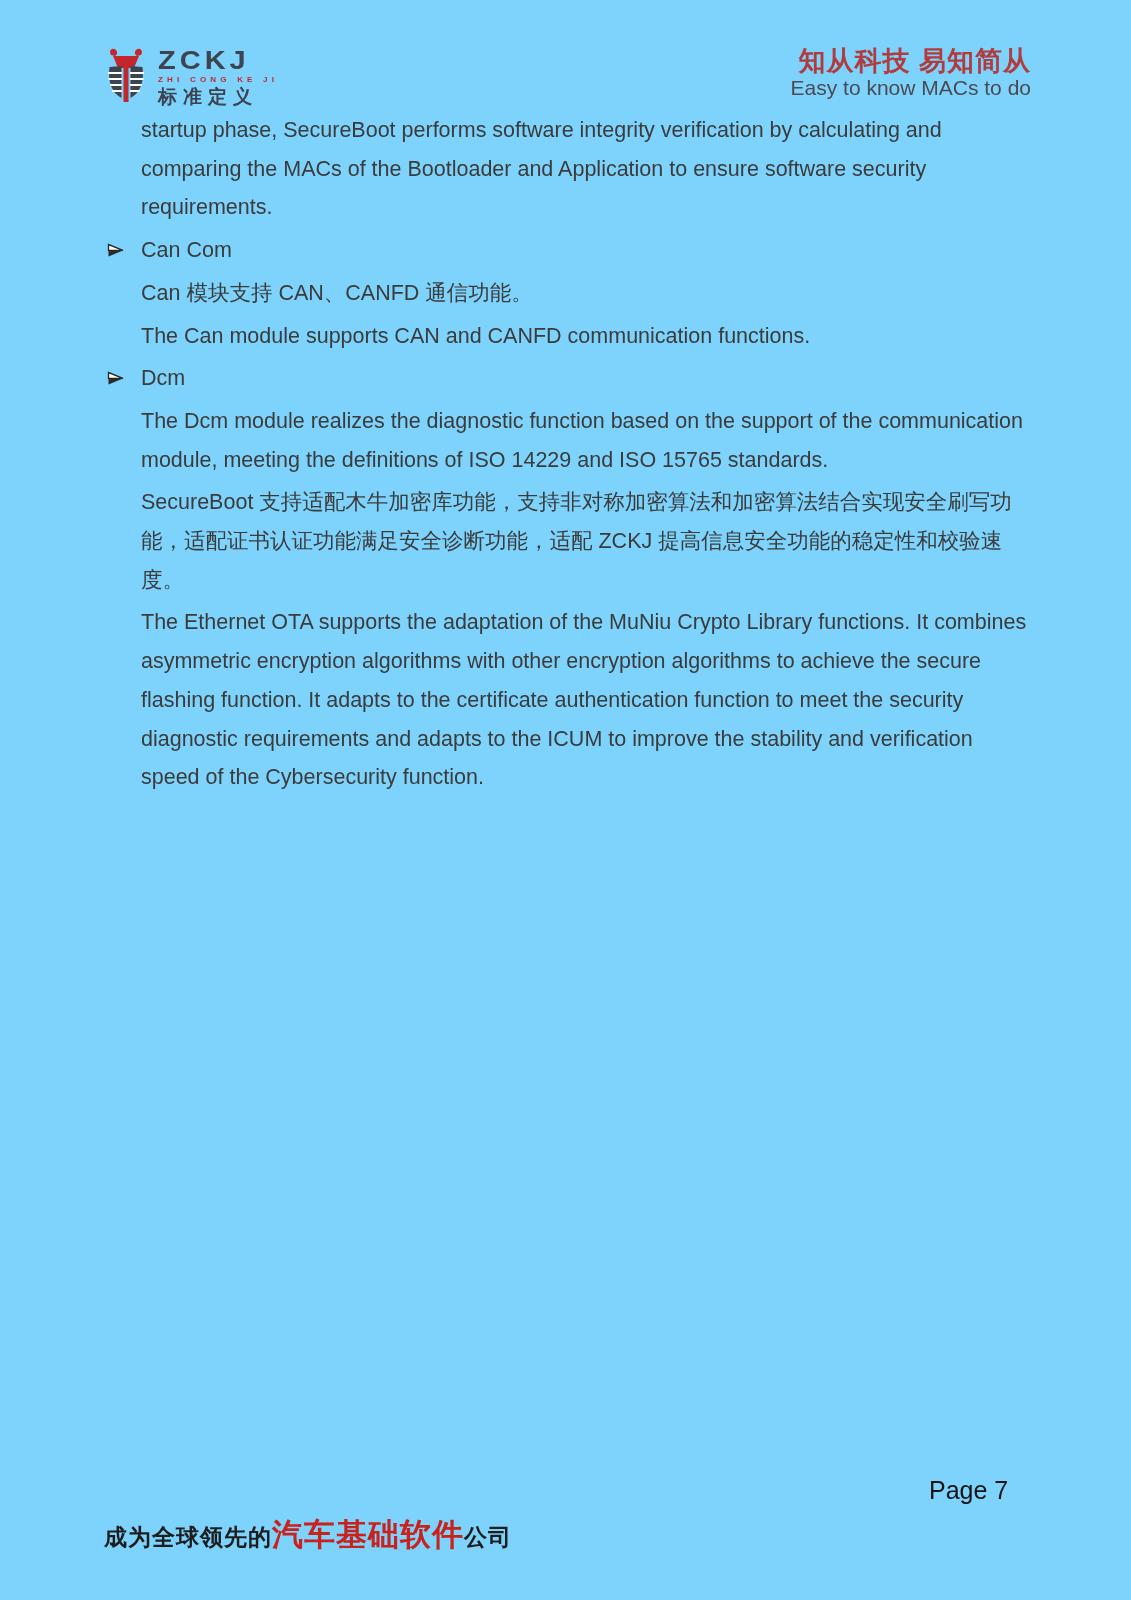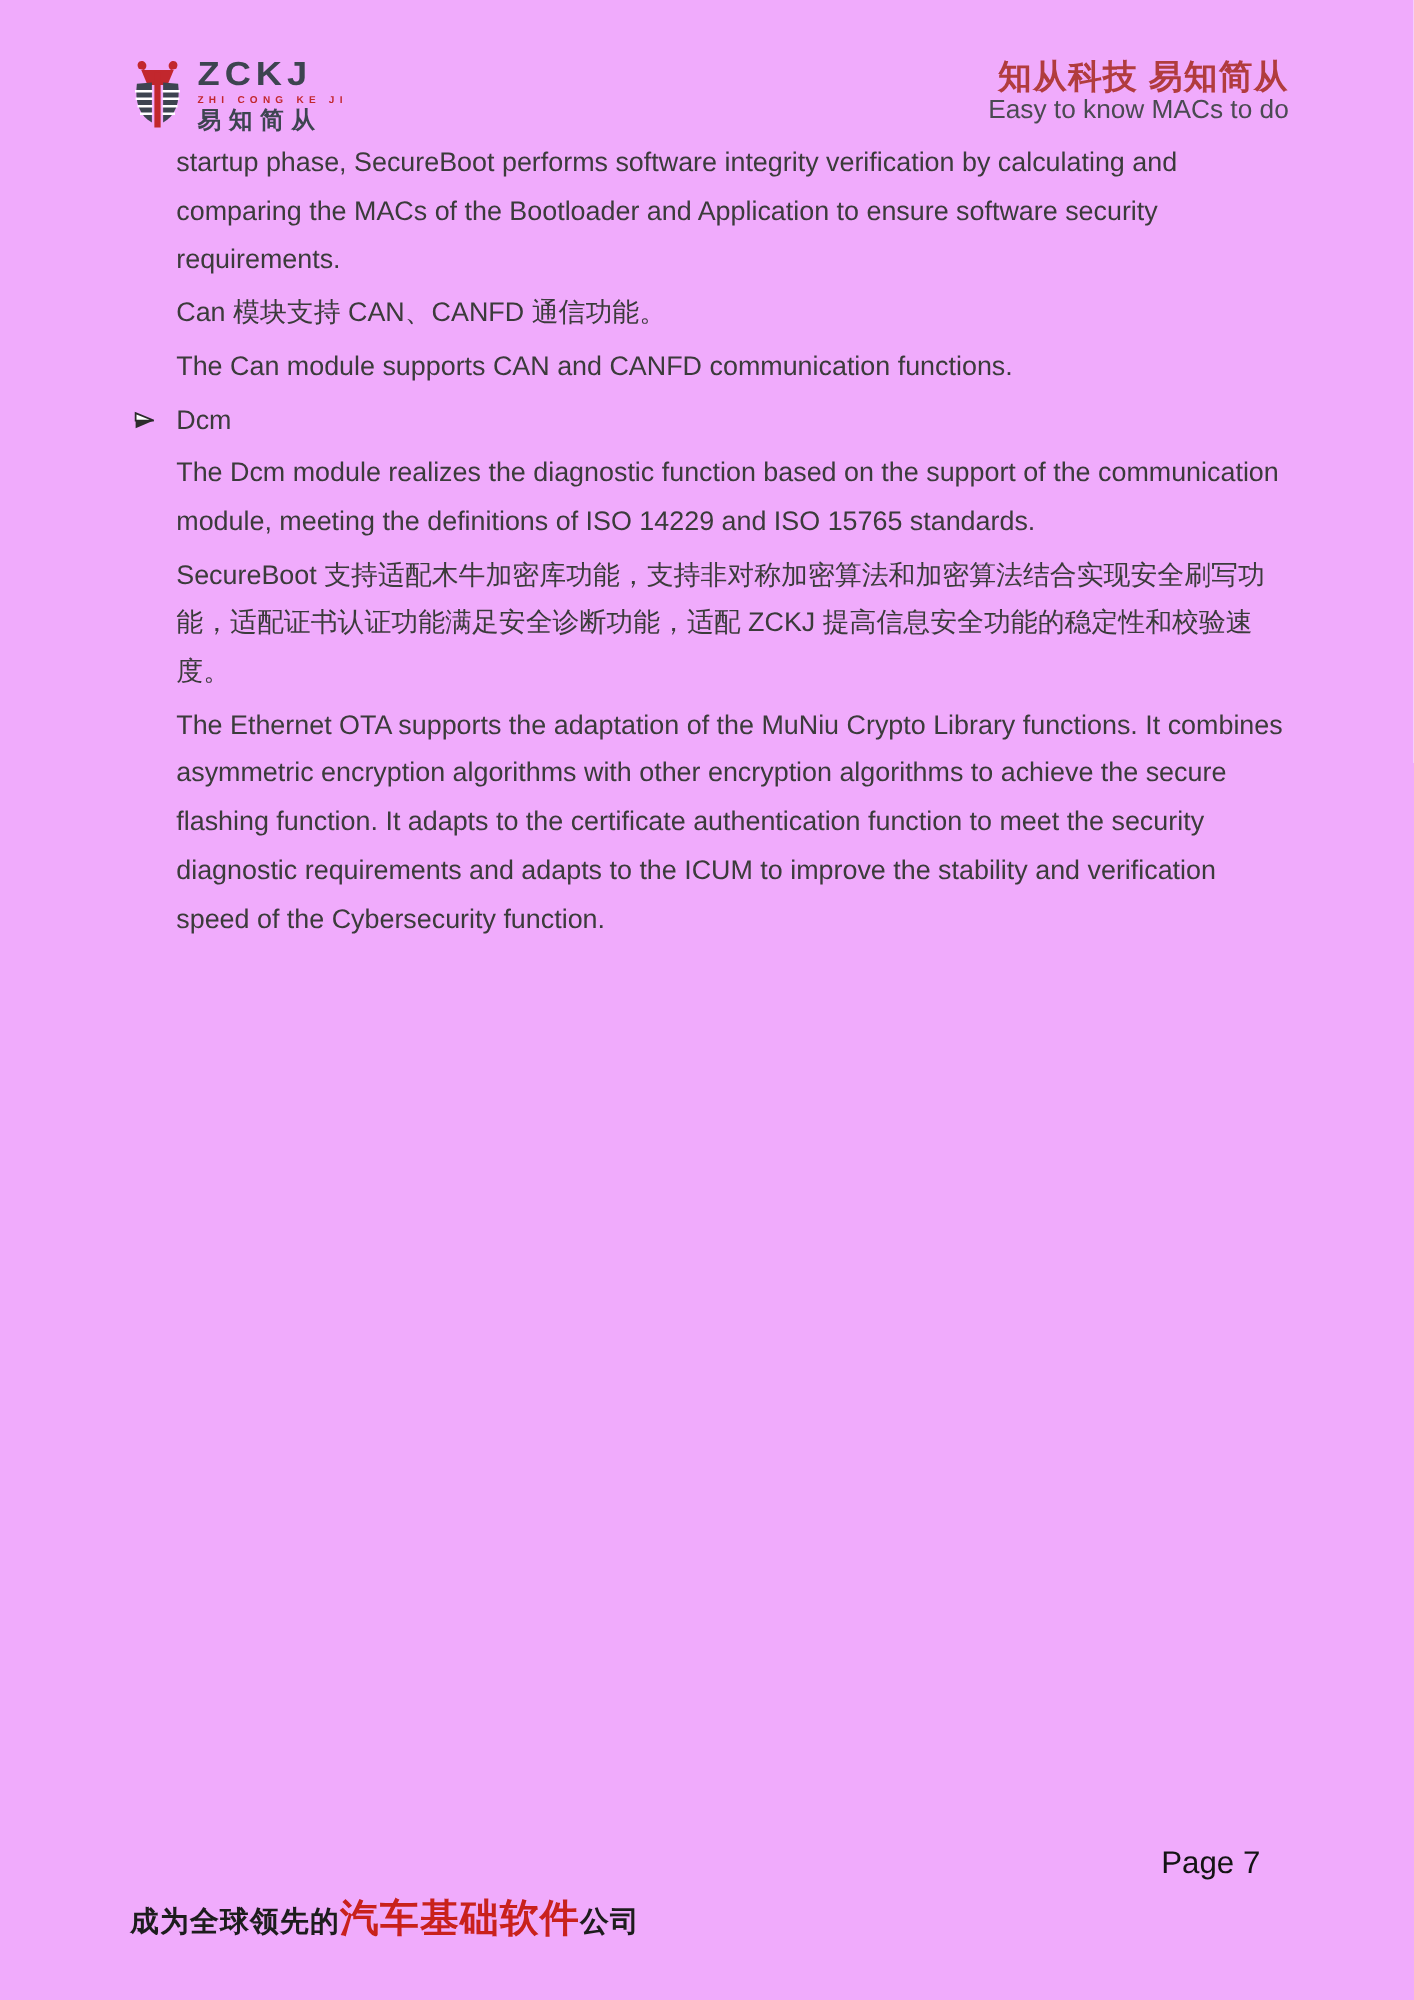--- a/index.html
+++ b/index.html
@@ -1,20 +1,20 @@
 <!DOCTYPE html>
 <html><head>
 <meta charset="utf-8">
 <style>
   html, body { margin: 0; padding: 0; background: #ffffff; }
   .page {
     position: relative;
     width: 1131px;
     height: 1600px;
-    background: #f0abfc;
+    background: #7dd3fc;
     font-family: "Liberation Sans", sans-serif;
     color: #3b3b3b;
     overflow: hidden;
   }
 
   
   .page-header {
     position: absolute;
     top: 46px;
     left: 103px;
@@ -149,34 +149,42 @@
             <line x1="27" y1="27" x2="41" y2="27"></line>
             <line x1="27" y1="33" x2="40.5" y2="33"></line>
             <line x1="27" y1="39" x2="39" y2="39"></line>
             <line x1="27" y1="45" x2="37" y2="45"></line>
           </g>
         </svg>
       </span>
       <div class="logo-text">
         <div class="logo-wordmark">ZCKJ</div>
         <div class="logo-pinyin">ZHI CONG KE JI</div>
-        <div class="logo-cn">易知简从</div>
+        <div class="logo-cn">标准定义</div>
       </div>
     </div>
     <div class="slogan">
       <div class="slogan-cn">知从科技 易知简从</div>
       <div class="slogan-en">Easy to know MACs to do</div>
     </div>
   </header>
 
   <main class="page-body">
 
     <p class="para">startup phase, SecureBoot performs software integrity verification by calculating and comparing the MACs of the Bootloader and Application to ensure software security requirements.</p>
 
     <div>
+      <div class="sec-title">
+        <span class="bullet">
+          <svg width="18" height="15" viewBox="0 0 18 15">
+            <path d="M1.5 1.5 L16 7.4 L1.5 7.4 Z" fill="#ffffff" stroke="#2b2b2b" stroke-width="1.4"></path>
+            <path d="M1.5 7.4 L16 7.4 L1.5 13.5 Z" fill="#2b2b2b"></path>
+          </svg>
+        </span><span>Can Com</span>
+      </div>
       <p class="para">Can 模块支持 CAN、CANFD 通信功能。</p>
       <p class="para">The Can module supports CAN and CANFD communication functions.</p>
     </div>
 
     <div>
       <div class="sec-title">
         <span class="bullet">
           <svg width="18" height="15" viewBox="0 0 18 15">
             <path d="M1.5 1.5 L16 7.4 L1.5 7.4 Z" fill="#ffffff" stroke="#2b2b2b" stroke-width="1.4"></path>
             <path d="M1.5 7.4 L16 7.4 L1.5 13.5 Z" fill="#2b2b2b"></path>

